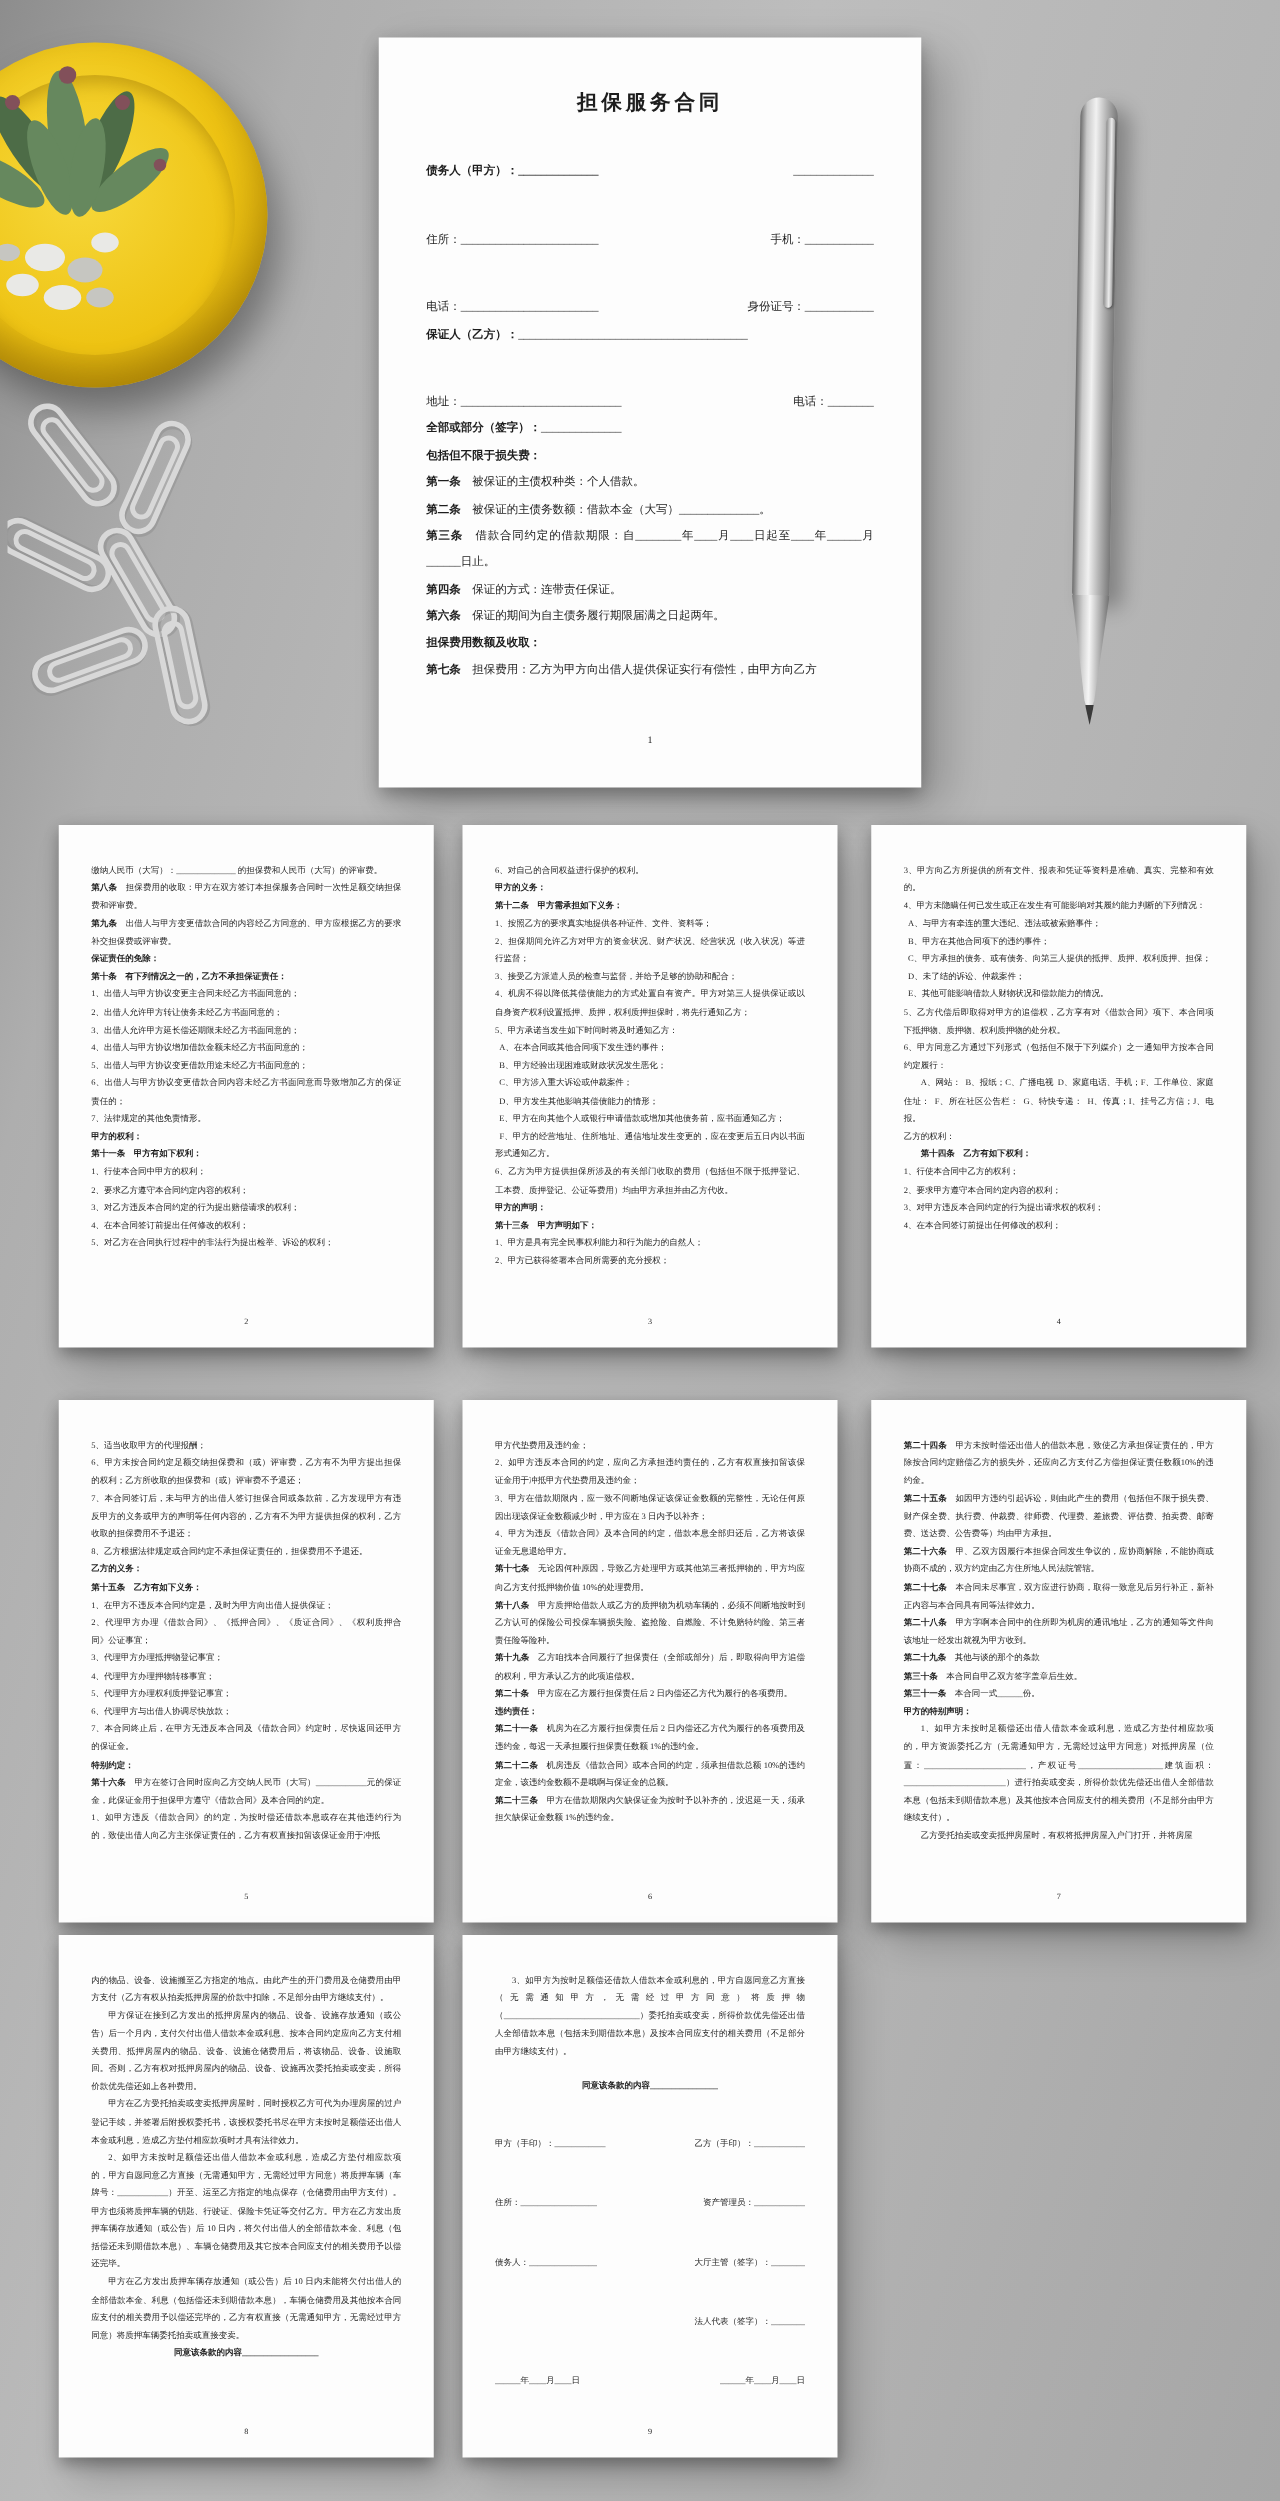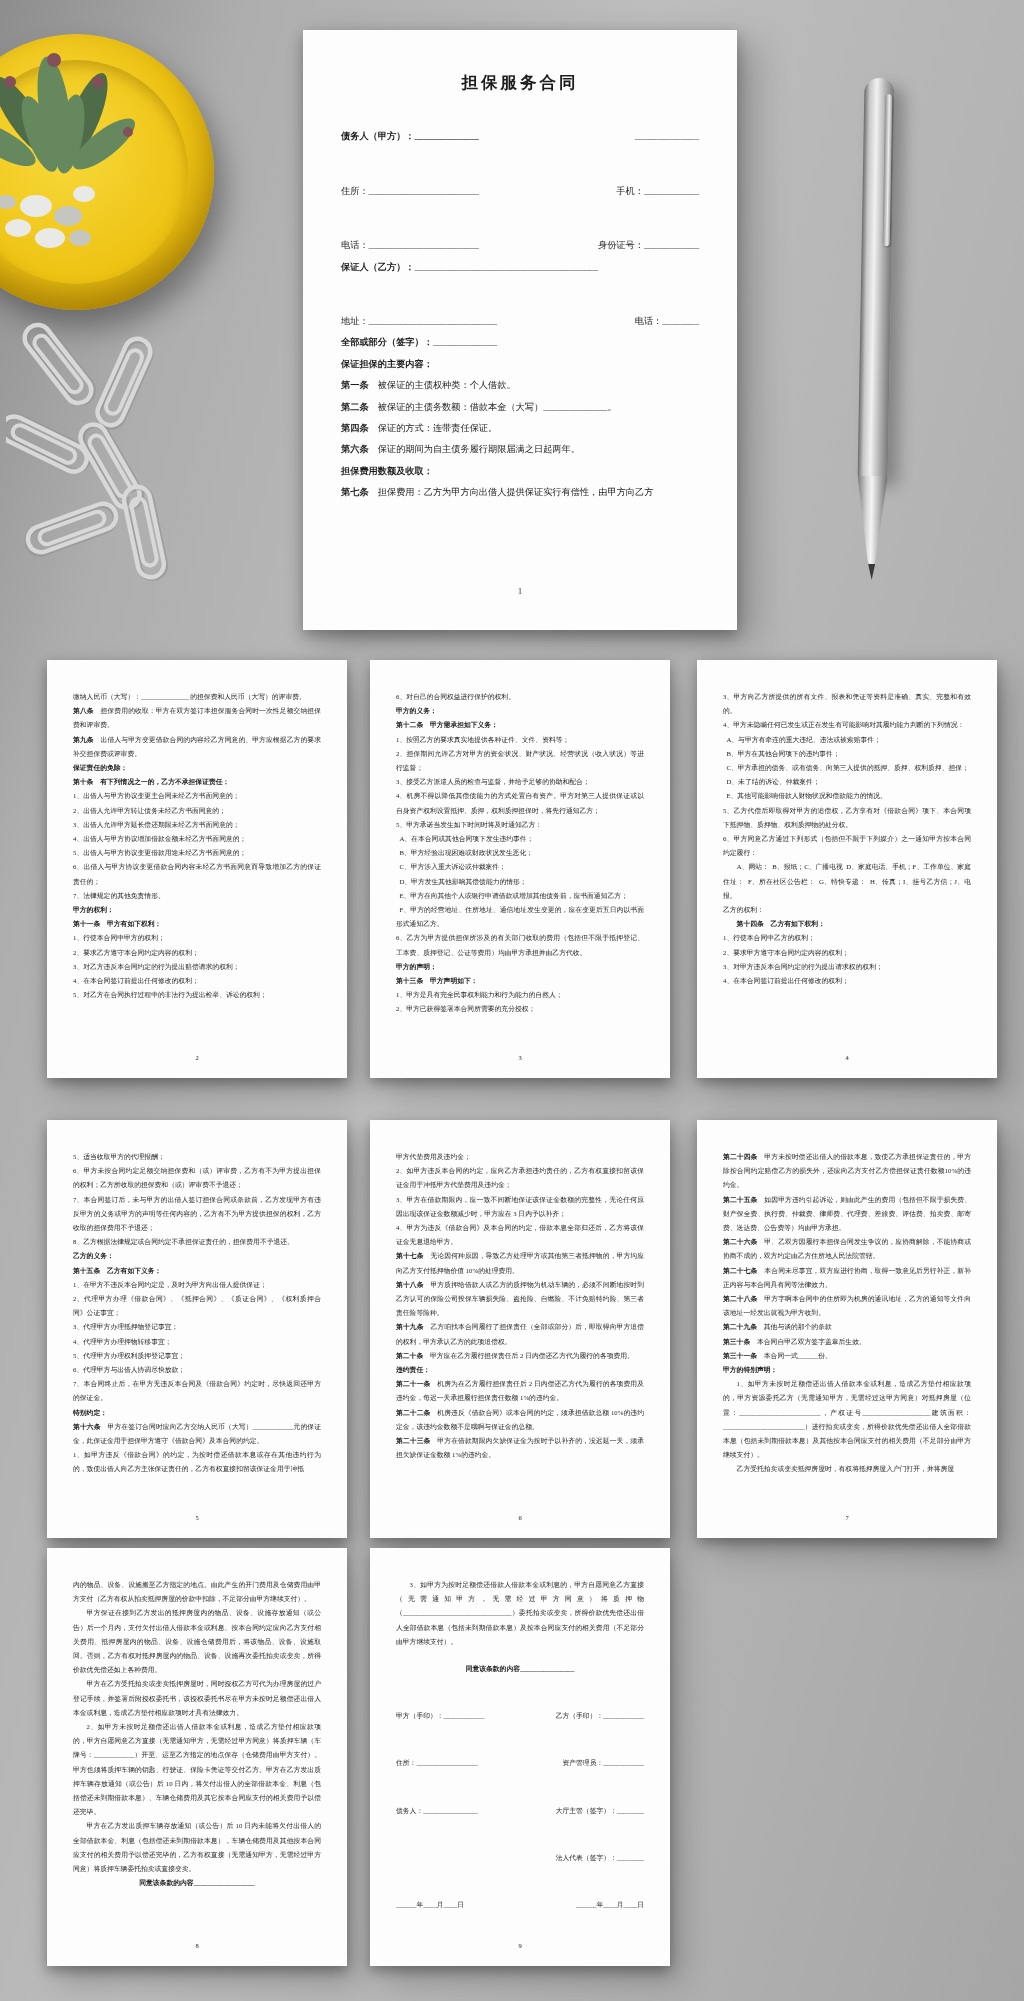--- a/index.html
+++ b/index.html
@@ -20,21 +20,21 @@
   }
   .sheet.small{
     width:300px;height:418px;padding:30px 26px 0;
     font-size:6.8px;line-height:14.2px;
   }
   .sheet.main{
     left:303px;top:30px;width:434px;height:600px;padding:42px 38px 0;
     font-size:9.2px;line-height:21.4px;
     box-shadow:0 6px 14px rgba(0,0,0,.30),18px 14px 34px rgba(0,0,0,.22);
   }
-  .title{text-align:center;font-size:16.5px;font-weight:bold;letter-spacing:3px;margin:0 0 16px;}
+  .title{text-align:center;font-size:16.5px;font-weight:bold;letter-spacing:3px;margin:0 0 16px;font-family:Liberation Mono, monospace;}
   .ln{margin:0;white-space:pre-wrap;}
   .b{font-weight:bold;}
   .ind{text-indent:2em;}
   .ctr{text-align:center;text-indent:0;}
   .mt{margin-top:13px;}
   .mt2{margin-top:21px;}
   .r2{display:flex;justify-content:space-between;margin-top:33px;}
   .r2 span{white-space:pre;}
   .lb span:first-child{font-weight:bold;}
   .pg{position:absolute;left:0;right:0;bottom:13px;text-align:center;font-size:6.5px;}
@@ -135,23 +135,24 @@
 
   <div class="sheet main" id="p1">
     <h1 class="title">担保服务合同</h1>
     <div>
         <p class="ln lb r2"><span>债务人（甲方）：______________</span><span>______________</span></p>
         <p class="ln r2"><span>住所：________________________</span><span>手机：____________</span></p>
         <p class="ln r2"><span>电话：________________________</span><span>身份证号：____________</span></p>
         <p class="ln"><b>保证人（乙方）：</b>________________________________________</p>
         <p class="ln r2"><span>地址：____________________________</span><span>电话：________</span></p>
         <p class="ln"><b>全部或部分（签字）：</b>______________</p>
-        <p class="ln b">保证担保的主要内容：</p>
+        <p class="ln b">包括但不限于损失费：</p>
         <p class="ln"><b>第一条</b>　被保证的主债权种类：个人借款。</p>
         <p class="ln"><b>第二条</b>　被保证的主债务数额：借款本金（大写）______________。</p>
+        <p class="ln"><b>第三条</b>　借款合同约定的借款期限：自________年____月____日起至____年______月______日止。</p>
         <p class="ln"><b>第四条</b>　保证的方式：连带责任保证。</p>
         <p class="ln"><b>第六条</b>　保证的期间为自主债务履行期限届满之日起两年。</p>
         <p class="ln b">担保费用数额及收取：</p>
         <p class="ln"><b>第七条</b>　担保费用：乙方为甲方向出借人提供保证实行有偿性，由甲方向乙方</p>
       </div>
     <p class="ln pg">1</p>
   </div>
 
   <div class="sheet small" id="p2">
     <div>

